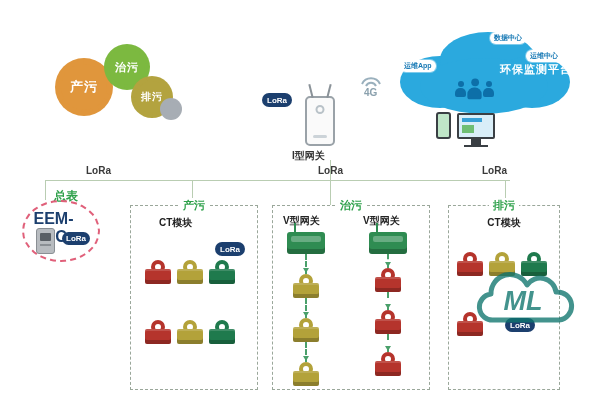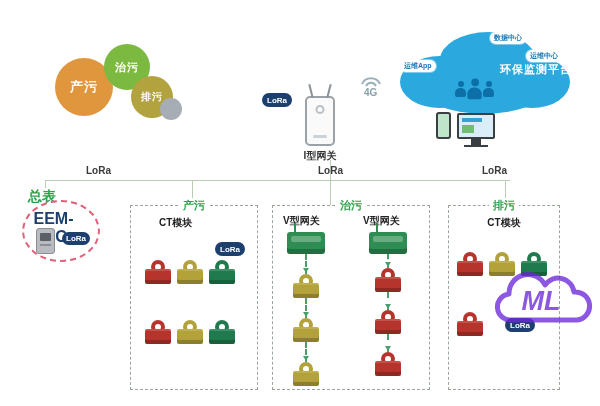--- a/index.html
+++ b/index.html
@@ -18,21 +18,21 @@
   .g4{left:160px;top:98px;width:22px;height:22px;background:#a7adb4;border:4px dashed #a7adb4}
   .gear-caption{position:absolute;left:66px;top:122px;width:92px;text-align:center;color:#41805c;font-weight:bold;font-size:11px}
 
   
   .gw1{position:absolute;left:305px;top:96px;width:30px;height:50px;background:#fafafa;border:2px solid #9aa2a8;border-radius:5px}
   .gw1 .ant-l,.gw1 .ant-r{position:absolute;top:-14px;width:2px;height:14px;background:#8a9298}
   .gw1 .ant-l{left:3px;transform:rotate(-14deg)}
   .gw1 .ant-r{right:3px;transform:rotate(14deg)}
   .gw1 .led{position:absolute;left:50%;top:7px;transform:translateX(-50%);width:9px;height:9px;border:2px solid #b9c2c8;border-radius:50%}
   .gw1 .slot{position:absolute;left:50%;bottom:6px;transform:translateX(-50%);width:14px;height:3px;background:#ccd3d8;border-radius:2px}
-  .gw1-label{position:absolute;left:292px;top:149px;width:56px;text-align:center;color:#333;font-weight:bold;font-size:10px}
+  .gw1-label{position:absolute;left:292px;top:149px;width:56px;color:#333;font-weight:bold;font-size:10px}
 
   
   .lora{position:absolute;width:30px;height:14px;border-radius:7px;background:#1c3f6e;color:#fff;
         display:flex;align-items:center;justify-content:center;font-size:8px;font-weight:bold}
 
   .bus-lora{position:absolute;color:#3a3a3a;font-size:10px;font-weight:bold}
 
   
   .cloud{position:absolute;left:392px;top:24px;width:180px;height:96px}
   .cpill{position:absolute;background:#fff;color:#1779b5;font-size:7px;font-weight:bold;border-radius:8px;padding:1px 4px;white-space:nowrap;box-shadow:0 0 0 1px rgba(255,255,255,.4)}
@@ -45,21 +45,21 @@
 
   .phone{position:absolute;left:436px;top:112px;width:15px;height:27px;border:2px solid #3a3f44;border-radius:3px;background:#bfe6c8}
   .monitor{position:absolute;left:457px;top:113px;width:38px;height:26px;border:2px solid #3a3f44;border-radius:2px;background:#d9eef8}
   .monitor .bar{position:absolute;left:3px;top:3px;width:20px;height:4px;background:#37a0d6}
   .monitor .blk{position:absolute;left:3px;top:10px;width:12px;height:8px;background:#6fbe73}
   .monitor::before{content:"";position:absolute;left:5px;bottom:-10px;width:24px;height:2px;background:#3a3f44}
   .monitor::after{content:"";position:absolute;left:12px;bottom:-8px;width:10px;height:6px;background:#3a3f44}
 
   
   .meter-ellipse{position:absolute;left:22px;top:200px;width:78px;height:62px;border:2px dashed #e0607a;border-radius:50%}
-  .meter-caption{position:absolute;left:26px;top:188px;background:#fff;padding:0 2px;color:#2fa14b;font-weight:bold;font-size:14px}
+  .meter-caption{position:absolute;left:52px;top:188px;background:#fff;padding:0 2px;color:#2fa14b;font-weight:bold;font-size:12px}
   .meter-name{position:absolute;left:0;right:15px;top:8px;text-align:center;color:#1c3f6e;font-weight:bold;font-size:16px}
   .meter-icon{position:absolute;left:12px;top:26px;width:19px;height:26px;background:#b8bcc0;border:1px solid #8a8f94;border-radius:3px}
   .meter-icon::before{content:"";position:absolute;left:3px;top:4px;width:11px;height:8px;background:#5a6066;border-radius:1px}
   .meter-icon::after{content:"";position:absolute;left:3px;top:15px;width:11px;height:2px;background:#8a8f94}
 
   
   .gbox{position:absolute;border:1px dashed #9aa79a}
   .gbox-label{position:absolute;top:-8px;left:50%;transform:translateX(-50%);background:#fff;padding:0 4px;color:#2fa14b;font-weight:bold;font-size:11px;white-space:nowrap}
   .inner-label{position:absolute;color:#222;font-size:10px;font-weight:bold;white-space:nowrap}
 
@@ -71,21 +71,21 @@
 
   
   .vgw{position:absolute;width:38px;height:22px;background:#2f8c52;border-radius:3px;box-shadow:inset 0 -5px 0 rgba(0,0,0,.22)}
   .vgw::before{content:"";position:absolute;left:7px;top:-9px;width:2px;height:9px;background:#2f8c52}
   .vgw::after{content:"";position:absolute;left:4px;top:4px;width:30px;height:6px;background:rgba(255,255,255,.28);border-radius:2px}
 
   .darrow{position:absolute;width:0;border-left:2px dashed #4aa06b}
   .darrow::after{content:"";position:absolute;left:-4px;bottom:-2px;border:3px solid transparent;border-top:5px solid #4aa06b}
 
   
-  .watermark{position:absolute;left:466px;top:264px;width:130px;text-align:right;color:#6d28d9;opacity:.78;z-index:9;pointer-events:none}
+  .watermark{position:absolute;left:466px;top:264px;width:130px;text-align:left;color:#0f766e;opacity:.78;z-index:9;pointer-events:none}
   .wm-text{font-size:19px;font-weight:bold;letter-spacing:2px;margin-top:-6px}
 </style>
 </head>
 <body>
 
 <div class="canvas">
 
   <div class="hline" style="left:45px;top:180px;width:465px;height:1px"></div>
   <div class="vline" style="left:45px;top:180px;width:1px;height:20px"></div>
   <div class="vline" style="left:192px;top:180px;width:1px;height:25px"></div>

